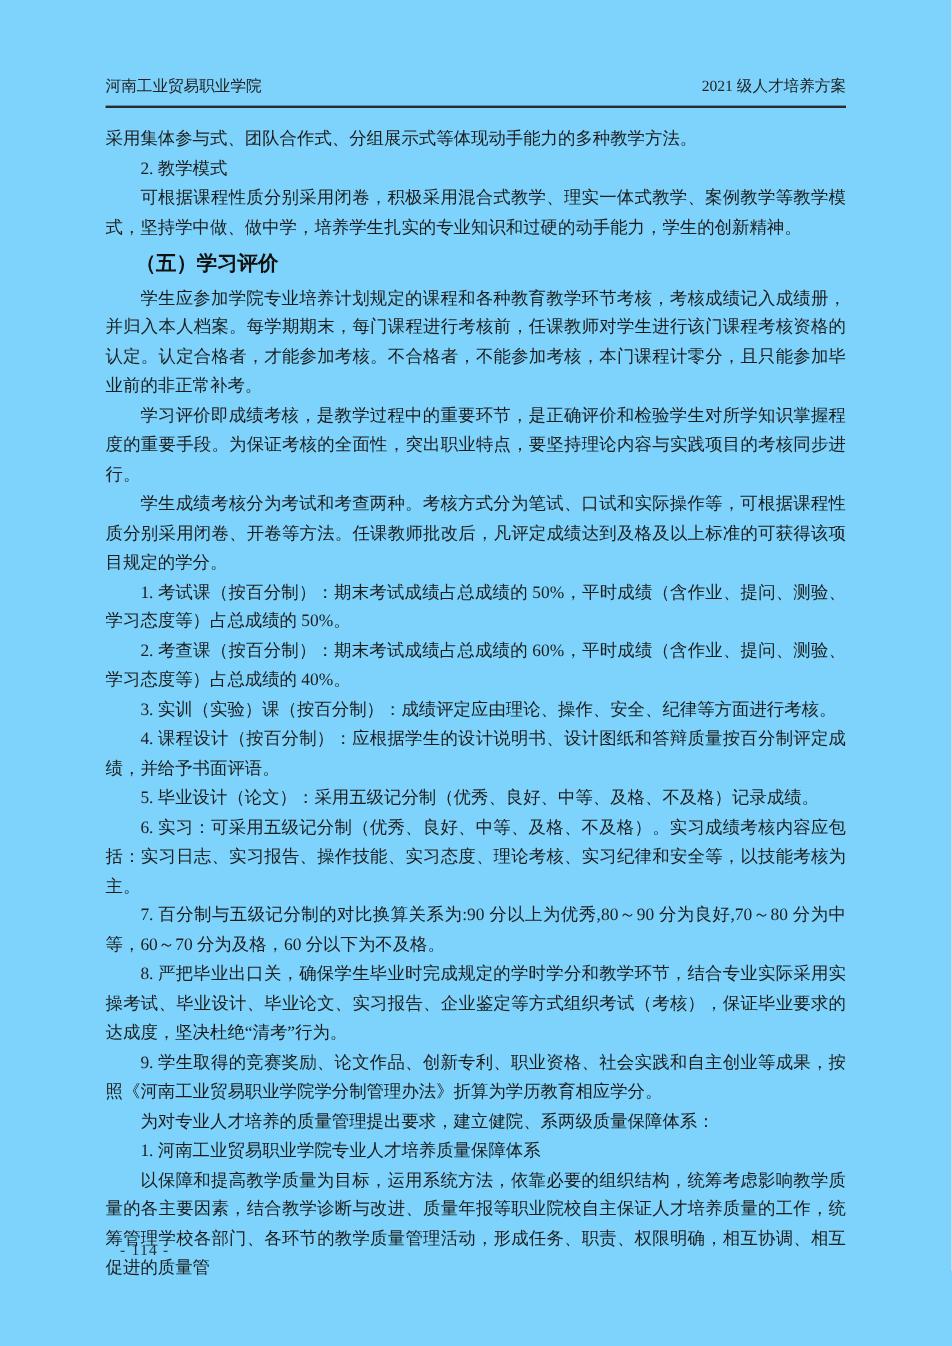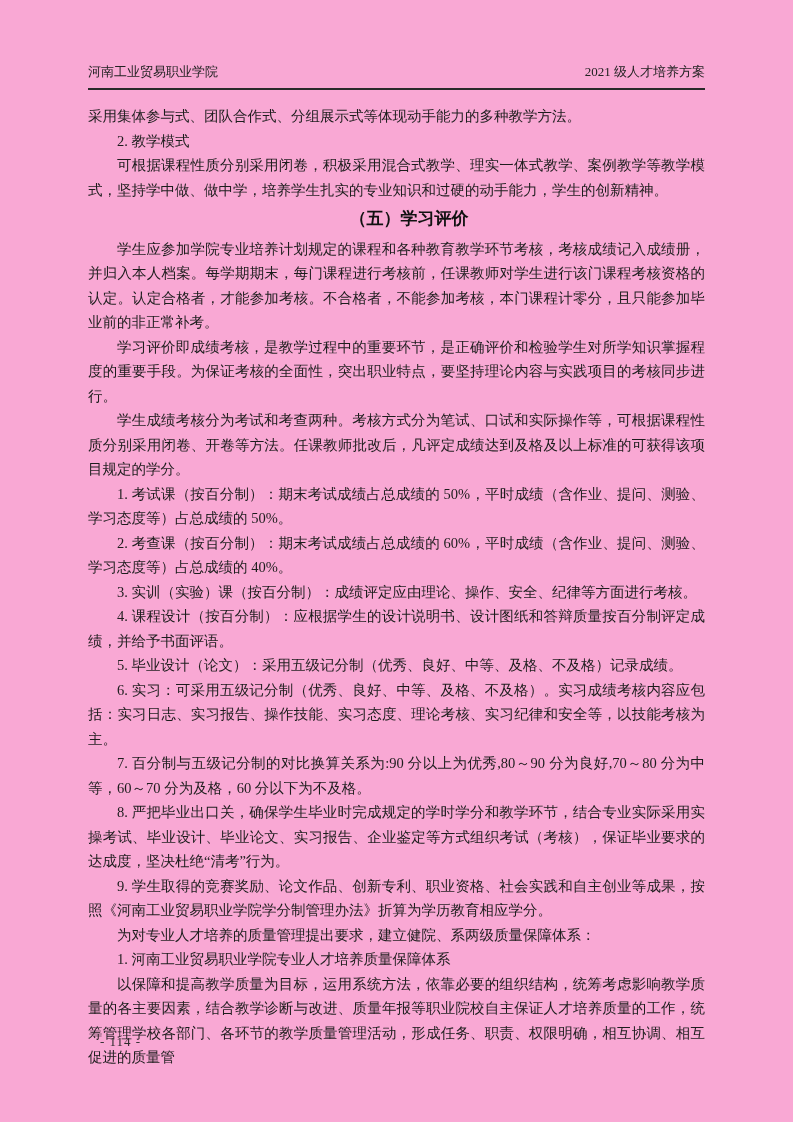--- a/index.html
+++ b/index.html
@@ -2,21 +2,21 @@
 <html><head>
 <meta charset="utf-8">
 <style>
   * { box-sizing: border-box; }
   html, body { margin: 0; padding: 0; background: #e8e8e8; }
   .page {
     position: relative;
     width: 793px;
     height: 1122px;
     margin: 0 auto;
-    background: #f9a8d4;
+    background: #7dd3fc;
     font-family: "Liberation Serif", "DejaVu Serif", serif;
     color: #1d1d1d;
     overflow: hidden;
   }
   .page-inner {
     padding: 62px 88px 0 88px;
   }
   .header {
     display: flex;
     justify-content: space-between;
@@ -34,27 +34,27 @@
     text-align: justify;
   }
   .doc-body p.para {
     margin: 0;
     text-indent: 2em;
   }
   .doc-body p.para.no-indent {
     text-indent: 0;
   }
   .doc-body .heading {
-    font-family: Liberation Mono, monospace;
+    font-family: Liberation Sans, sans-serif;
     font-weight: 700;
     font-size: 17px;
     line-height: 24.5px;
     padding: 6px 0 4px 25px;
     color: #111;
-    text-align: center;
+    text-align: left;
   }
   .footer {
     position: absolute;
     left: 100px;
     bottom: 72px;
     font-size: 13px;
     color: #2c2c2c;
     letter-spacing: 1px;
   }
 </style>

